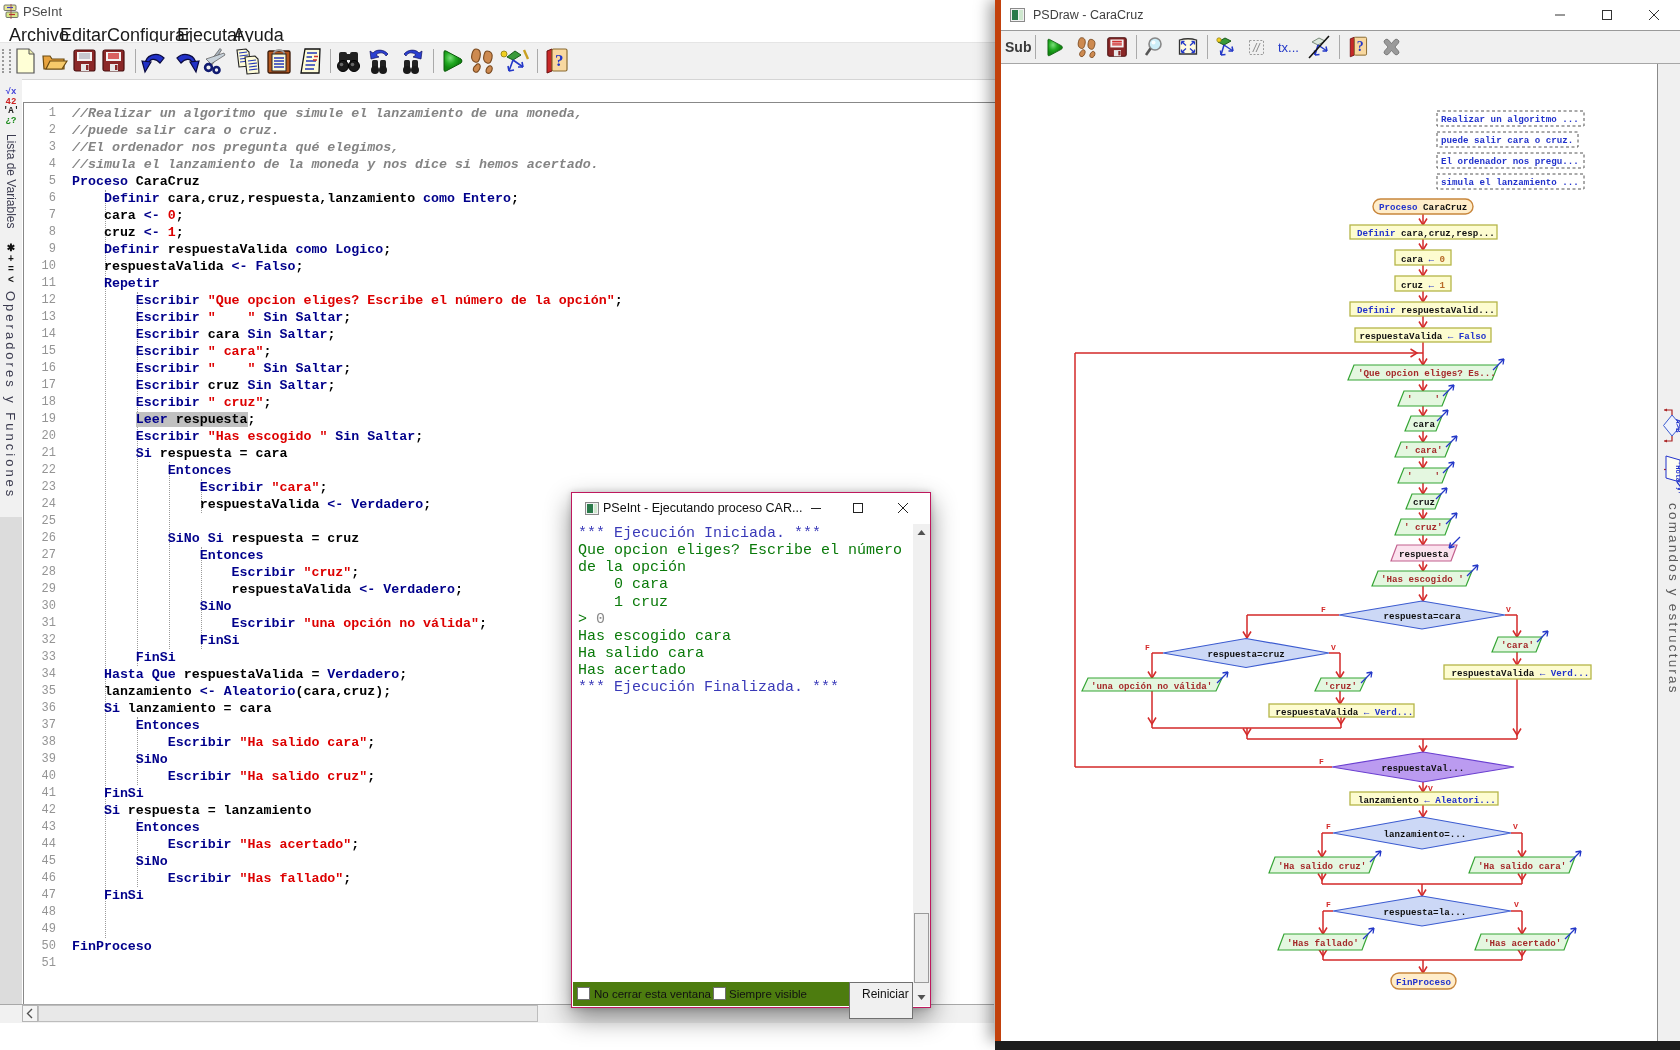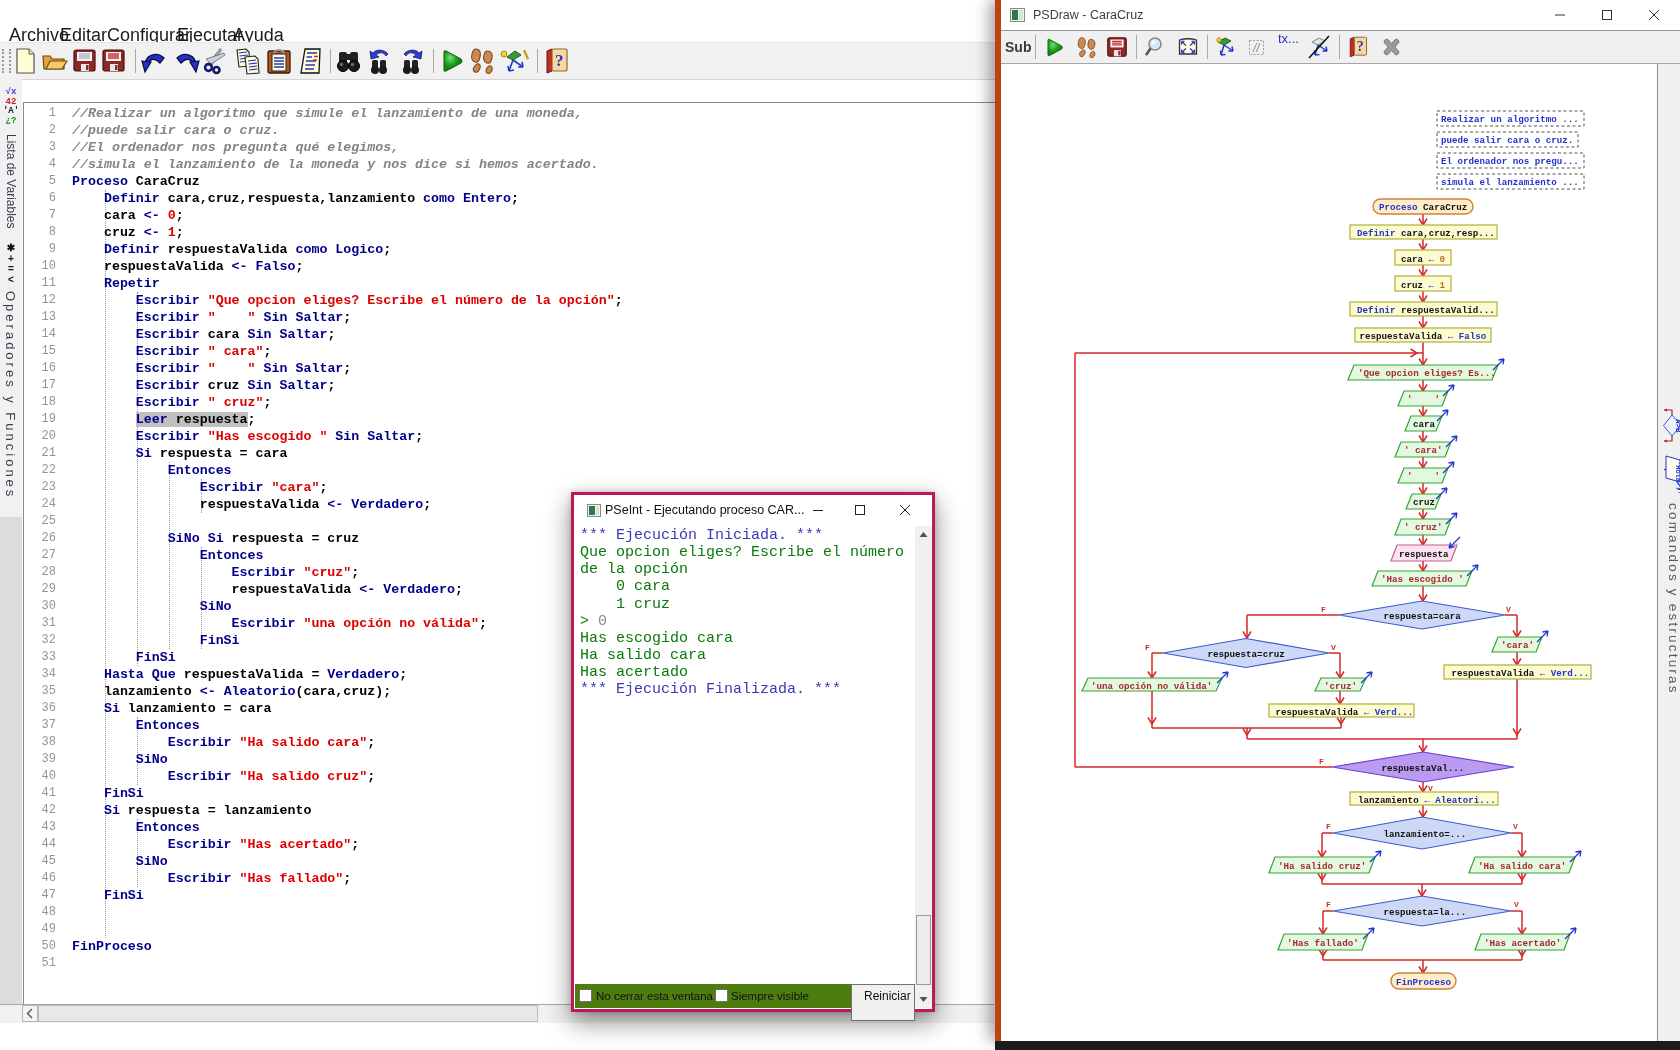--- a/index.html
+++ b/index.html
@@ -24,39 +24,49 @@
 #code{position:absolute;left:48px;top:2px;font-size:13.3px;line-height:17px;font-weight:bold;color:#000;}
 #code .k{color:#00008b;}
 #code .s{color:#dd0000;}
 #code .n{color:#dd0000;}
 #code .c{color:#848484;font-weight:bold;font-style:italic;}
 #code .sel{background:#c0c0c0;}
 .guide{position:absolute;width:0;border-left:1px dotted #9a9a9a;}
 #hscroll{position:absolute;left:0;top:1004px;width:994px;height:18px;background:#f1f1f1;border-top:1px solid #a8a8a8;}
 #statusbar{position:absolute;left:0;top:1023px;width:994px;height:27px;background:#f1f1f1;border-top:1px solid #bbb;}
 #statusbar span{position:absolute;left:3px;top:7px;font-size:13.3px;color:#1f1f9e;}
-#execwin{position:absolute;left:571px;top:492px;width:358px;height:514px;background:#fff;border:3px solid #be185d;box-shadow:0 10px 24px rgba(0,0,0,0.45),0 0 6px rgba(0,0,0,0.18);}
+#execwin{position:absolute;left:571px;top:492px;width:358px;height:514px;background:#fff;border:1px solid #be185d;box-shadow:0 10px 24px rgba(0,0,0,0.45),0 0 6px rgba(0,0,0,0.18);}
 #execwin .title{position:absolute;left:0;top:0;width:100%;height:31px;background:#fff;}
 #exectext{position:absolute;left:6px;top:32px;font-size:15px;line-height:17.15px;color:#222;}
 #exectext .b{color:#3939b8;}
 #exectext .g{color:#0a7a0a;margin-top:40px;}
 #exectext .gy{color:#8a8a8a;}
 #execbottom{position:absolute;left:1px;top:489px;width:340px;height:24px;background:#4d7c0f;font-size:12.5px;color:#111;}
 #execsb{position:absolute;right:0;top:31px;width:17px;height:482px;background:#f0f0f0;}
 #psdraw{position:absolute;left:995px;top:0;width:685px;height:1041px;background:#fff;border-left:6px solid #c2410c;box-shadow:-6px 0 14px rgba(0,0,0,0.35);}
 #psdraw .title{position:absolute;left:0;top:0;width:100%;height:30px;background:#fff;border-bottom:1px solid #9a9a9a;}
 #pstoolbar{position:absolute;left:0;top:31px;width:100%;height:32px;background:#f0f0f0;border-bottom:1px solid #a6a6a6;}
 #pscanvas{position:absolute;left:0;top:64px;width:656px;height:806px;background:#fff;}
 #pssidebar{position:absolute;left:656px;top:64px;width:29px;height:977px;background:#f0f0f0;border-left:1px solid #8a8a8a;}
 #darkstrip{position:absolute;left:995px;top:1041px;width:685px;height:9px;background:#1c1c1c;}
 svg{display:block;}
 </style>
 </head>
 <body>
 <div id="mainwin">
+  <div id="titlebar">
+    <svg class="abs" style="left:3px;top:3px;" width="17" height="17" viewBox="0 0 17 17">
+        <rect x="1" y="2" width="12" height="5.5" rx="1" fill="#e8e89a" stroke="#555" stroke-width="0.8"></rect>
+        <rect x="3" y="9" width="12" height="5.5" rx="1" fill="#d8e88a" stroke="#555" stroke-width="0.8"></rect>
+        <path d="M4 4.5 L10 4.5" stroke="#3a3ad0" stroke-width="1.2"></path>
+        <path d="M6 11.5 L12 11.5" stroke="#c03030" stroke-width="1.2"></path>
+        <path d="M8 1 L8 16" stroke="#a04040" stroke-width="0.8"></path>
+      </svg>
+    <span class="abs" style="left:23px;top:4px;font-size:13px;color:#4a4a4a;">PSeInt</span>
+  </div>
   <div id="menubar">
       <span style="left:9px;">Archivo</span>
       <span style="left:60px;">Editar</span>
       <span style="left:107px;">Configurar</span>
       <span style="left:177px;">Ejecutar</span>
       <span style="left:233px;">Ayuda</span>
     </div>
   <div id="toolbar">
     <div class="abs" style="left:2px;top:6px;width:5px;height:24px;border-left:2px dotted #999;border-right:2px dotted #999;"></div>
     <svg class="abs" style="left:13px;top:4px;" width="24" height="28" viewBox="0 0 24 28">
@@ -363,21 +373,21 @@
     <svg class="abs" style="left:214px;top:5px;" width="23" height="23" viewBox="0 0 23 23">
         <path d="M3 6 L10 2 L16 5 L9 9 Z" fill="#3a9a3a" stroke="#1a5a1a" stroke-width="1"></path>
         <circle cx="4" cy="4" r="2.2" fill="#f2d020" stroke="#8a7a10" stroke-width="0.7"></circle>
         <path d="M9 9 L6 19 M9 9 L18 15" stroke="#2438c8" stroke-width="1.5" fill="none"></path>
         <path d="M6 19 L5.5 14.5 M6 19 L10.5 18.5 M18 15 L13.5 15 M18 15 L17 10.5" stroke="#2438c8" stroke-width="1.5" fill="none"></path>
       </svg>
     <svg class="abs" style="left:244px;top:5px;" width="23" height="23" viewBox="0 0 23 23">
         <rect x="4.5" y="4.5" width="14" height="14" fill="none" stroke="#9a9a9a" stroke-width="1" stroke-dasharray="2,1.6"></rect>
         <text x="8" y="16" font-size="12" font-style="italic" fill="#8a8a8a" font-family="Liberation Sans,sans-serif">//</text>
       </svg>
-    <span class="abs" style="left:277px;top:0;font-size:13px;color:#2438c8;">tx...</span>
+    <span class="abs" style="left:277px;top:9px;font-size:13px;color:#2438c8;">tx...</span>
     <svg class="abs" style="left:306px;top:3px;" width="25" height="26" viewBox="0 0 25 26">
         <path d="M5 8 L12 4 L18 7 L11 11 Z" fill="#dde8dd" stroke="#7a8a7a" stroke-width="1"></path>
         <path d="M11 11 L8 21 M11 11 L20 17" stroke="#2438c8" stroke-width="1.5" fill="none"></path>
         <path d="M8 21 L7.5 16.5 M8 21 L12.5 20.5 M20 17 L15.5 17 M20 17 L19 12.5" stroke="#2438c8" stroke-width="1.5" fill="none"></path>
         <path d="M2 24 L22 2" stroke="#111" stroke-width="1.6"></path>
       </svg>
     <div class="tsep" style="left:338px;top:4px;height:24px;"></div>
     <svg class="abs" style="left:346px;top:4px;" width="22" height="24" viewBox="0 0 27 28">
         <path d="M4 4 L9 2 L9 24 L4 26 Z" fill="#c82828" stroke="#6a1010" stroke-width="1"></path>
         <rect x="9" y="2" width="15" height="22" rx="1.5" fill="#f8d8a0" stroke="#8a6a30" stroke-width="1.2"></rect>

